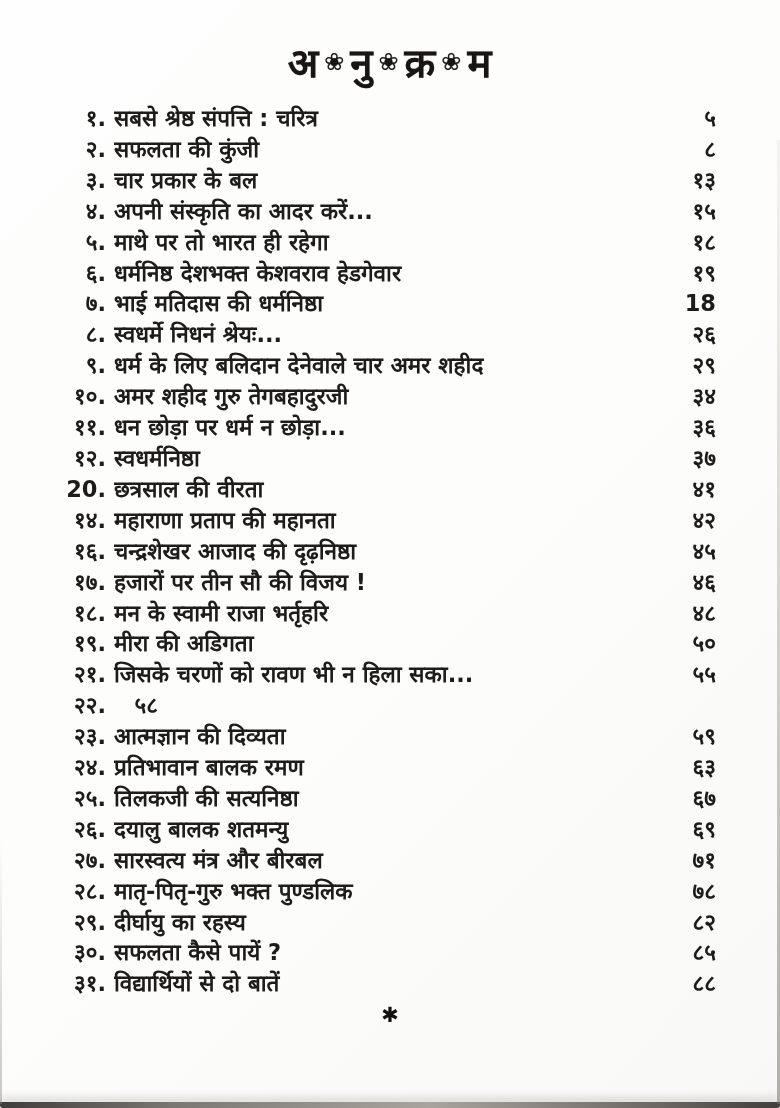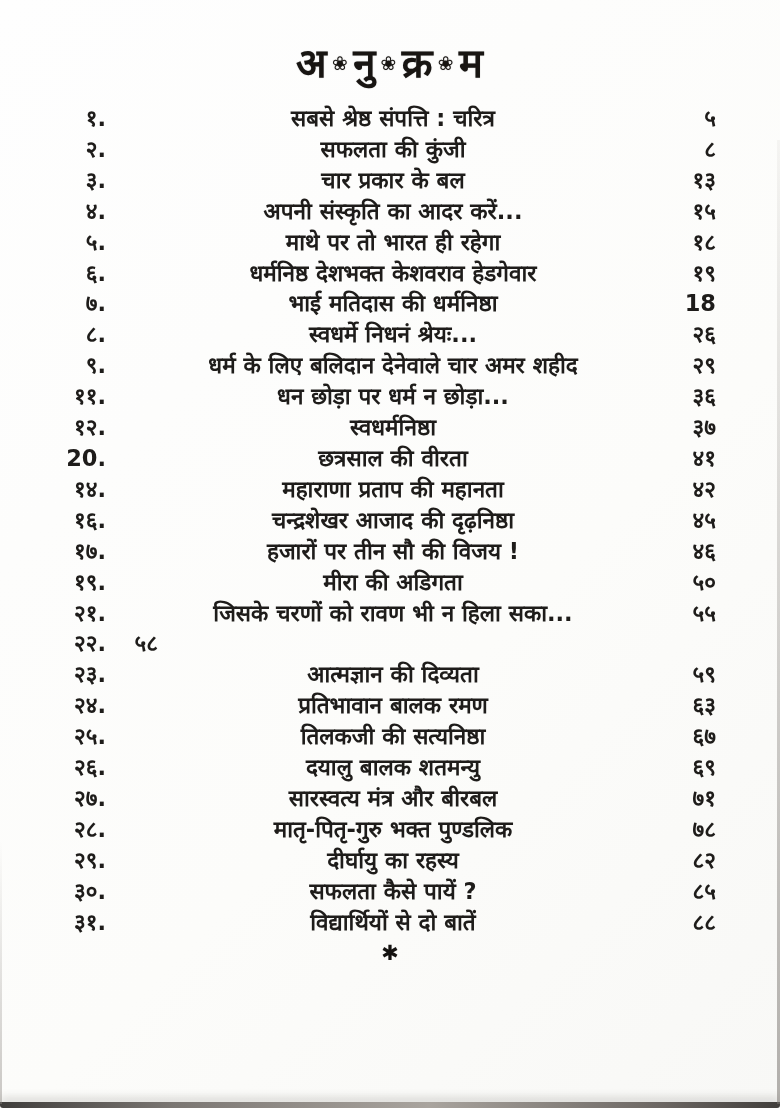--- a/index.html
+++ b/index.html
@@ -18,21 +18,20 @@
     box-sizing: border-box;
   }
   .page-title {
     text-align: center;
     padding-top: 34px;
     font-size: 40px;
     font-weight: bold;
     letter-spacing: 1px;
     color: #181512;
     text-shadow: 0 0 1px rgba(0,0,0,0.35);
-    font-family: Liberation Mono, monospace;
   }
   .page-title .t-flower {
     font-size: 24px;
     vertical-align: 7px;
     margin: 0 5px;
   }
   .toc-list {
     margin: 14px 64px 0 58px;
   }
   .toc-row {
@@ -45,21 +44,20 @@
   }
   .toc-row .num {
     flex: 0 0 auto;
     width: 48px;
     text-align: right;
     margin-right: 8px;
   }
   .toc-row .ttl {
     flex: 1 1 auto;
     overflow: hidden;
-    text-align: center;
   }
   .toc-row .pg {
     flex: 0 0 auto;
     min-width: 44px;
     text-align: right;
   }
   .footer-orn {
     text-align: center;
     font-size: 21px;
     margin-top: 4px;
@@ -148,20 +146,25 @@
     <span class="ttl">स्वधर्मे निधनं श्रेयः...</span>
     <span class="pg">२६</span>
   </div>
 
   <div class="toc-row">
     <span class="num">९.</span>
     <span class="ttl">धर्म के लिए बलिदान देनेवाले चार अमर शहीद</span>
     <span class="pg">२९</span>
   </div>
 
+  <div class="toc-row">
+    <span class="num">१०.</span>
+    <span class="ttl">अमर शहीद गुरु तेगबहादुरजी</span>
+    <span class="pg">३४</span>
+  </div>
 
   <div class="toc-row">
     <span class="num">११.</span>
     <span class="ttl">धन छोड़ा पर धर्म न छोड़ा...</span>
     <span class="pg">३६</span>
   </div>
 
   <div class="toc-row">
     <span class="num">१२.</span>
     <span class="ttl">स्वधर्मनिष्ठा</span>
@@ -186,20 +189,25 @@
     <span class="ttl">चन्द्रशेखर आजाद की दृढ़निष्ठा</span>
     <span class="pg">४५</span>
   </div>
 
   <div class="toc-row">
     <span class="num">१७.</span>
     <span class="ttl">हजारों पर तीन सौ की विजय !</span>
     <span class="pg">४६</span>
   </div>
 
+  <div class="toc-row">
+    <span class="num">१८.</span>
+    <span class="ttl">मन के स्वामी राजा भर्तृहरि</span>
+    <span class="pg">४८</span>
+  </div>
 
   <div class="toc-row">
     <span class="num">१९.</span>
     <span class="ttl">मीरा की अडिगता</span>
     <span class="pg">५०</span>
   </div>
 
 
   <div class="toc-row">
     <span class="num">२१.</span>

